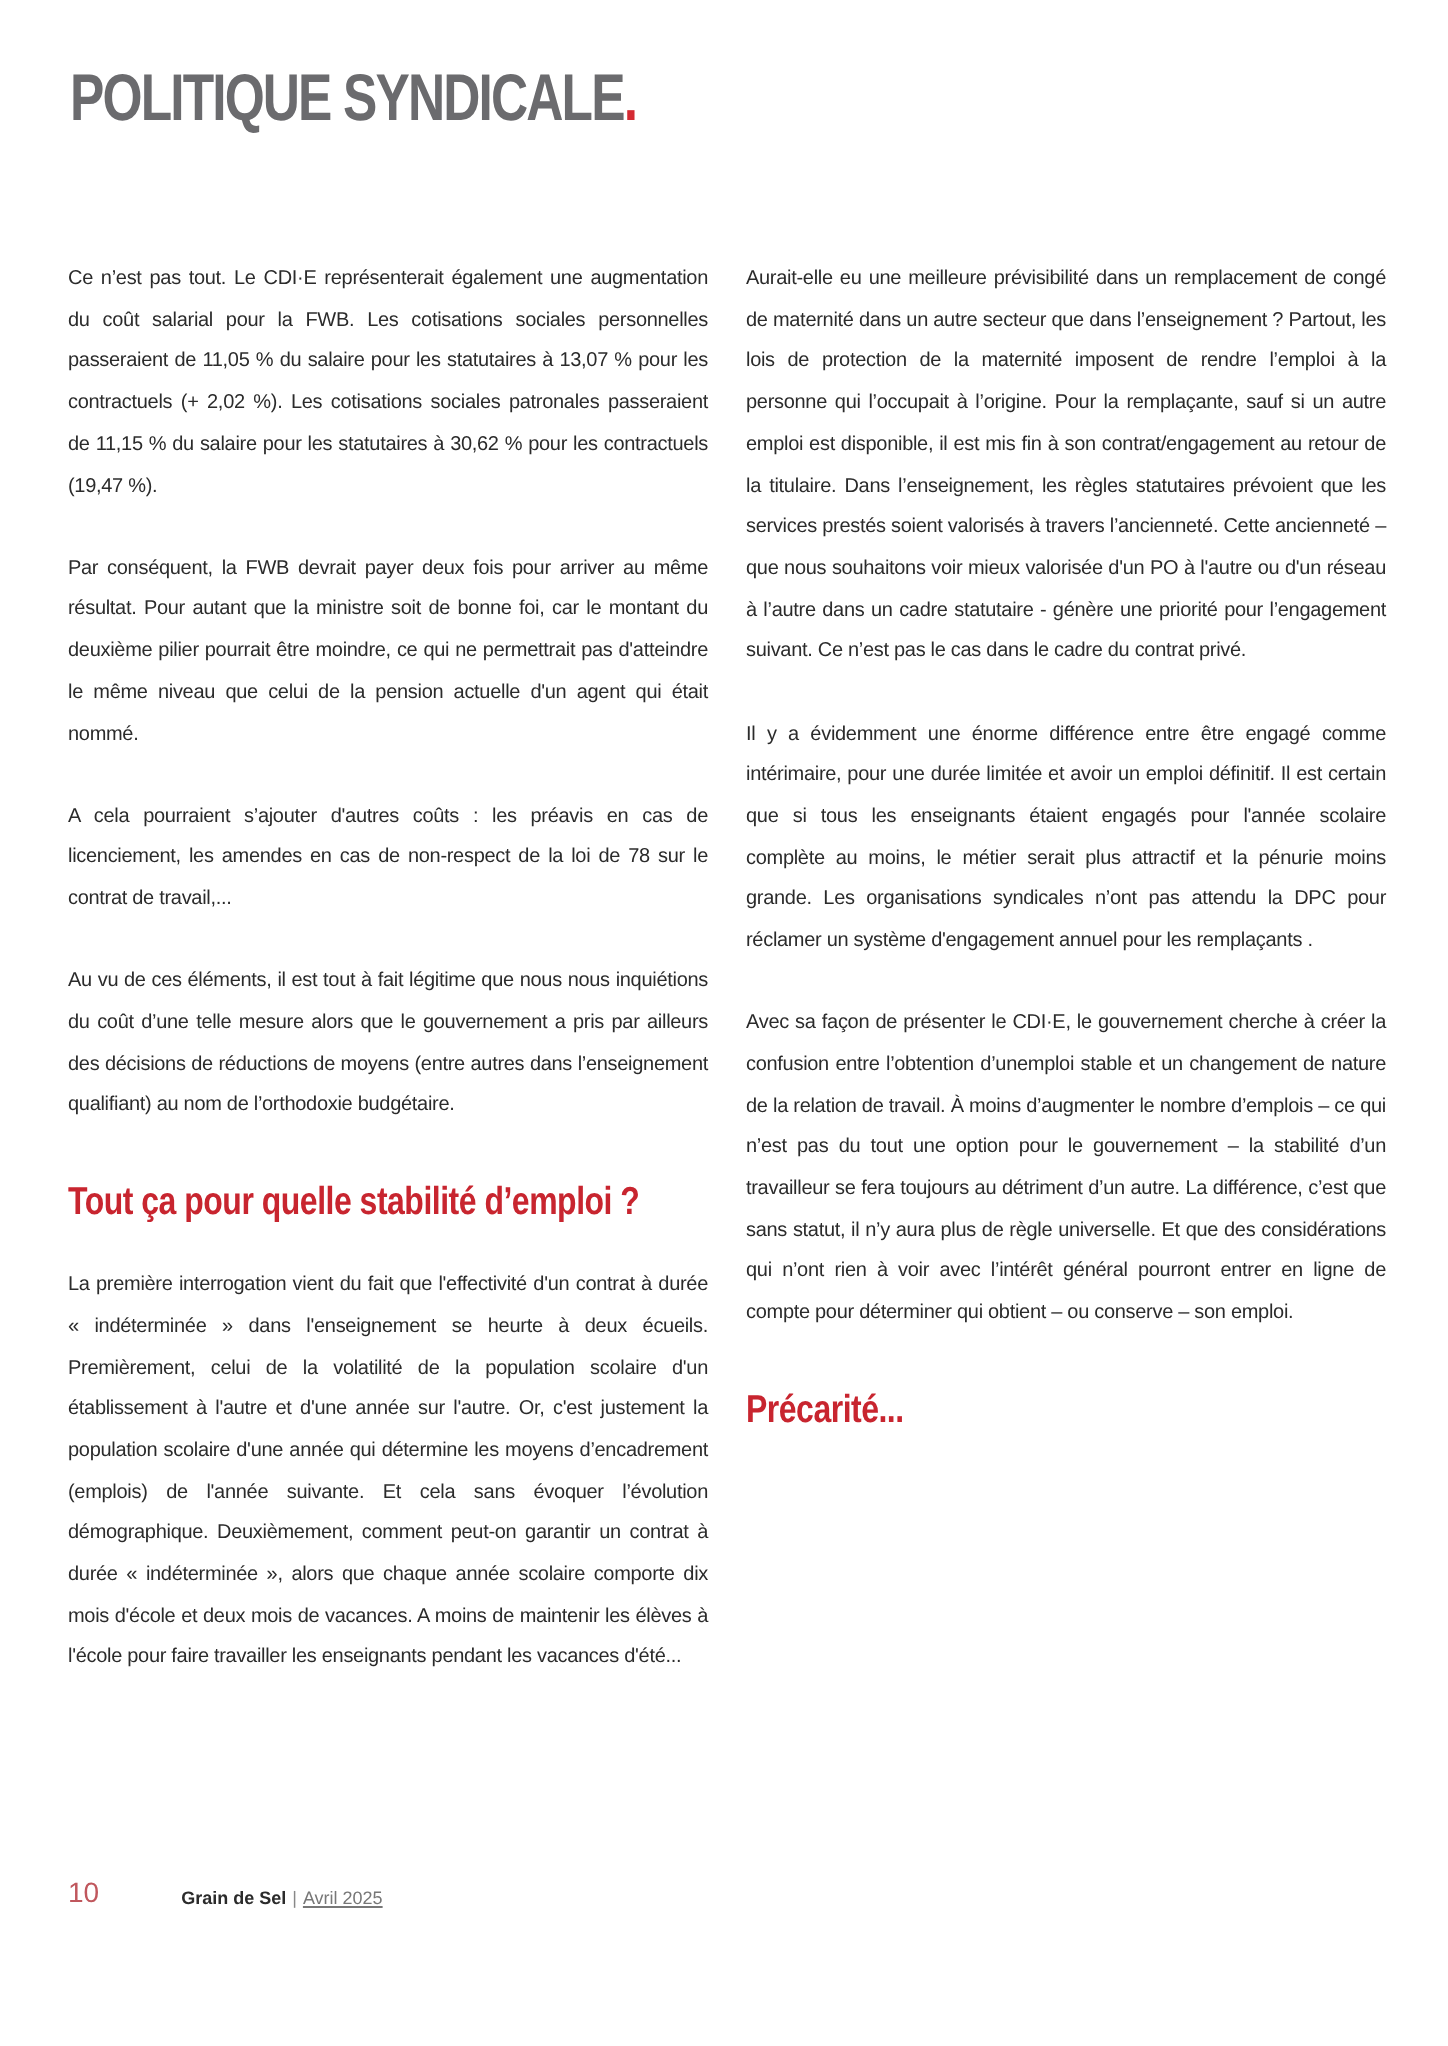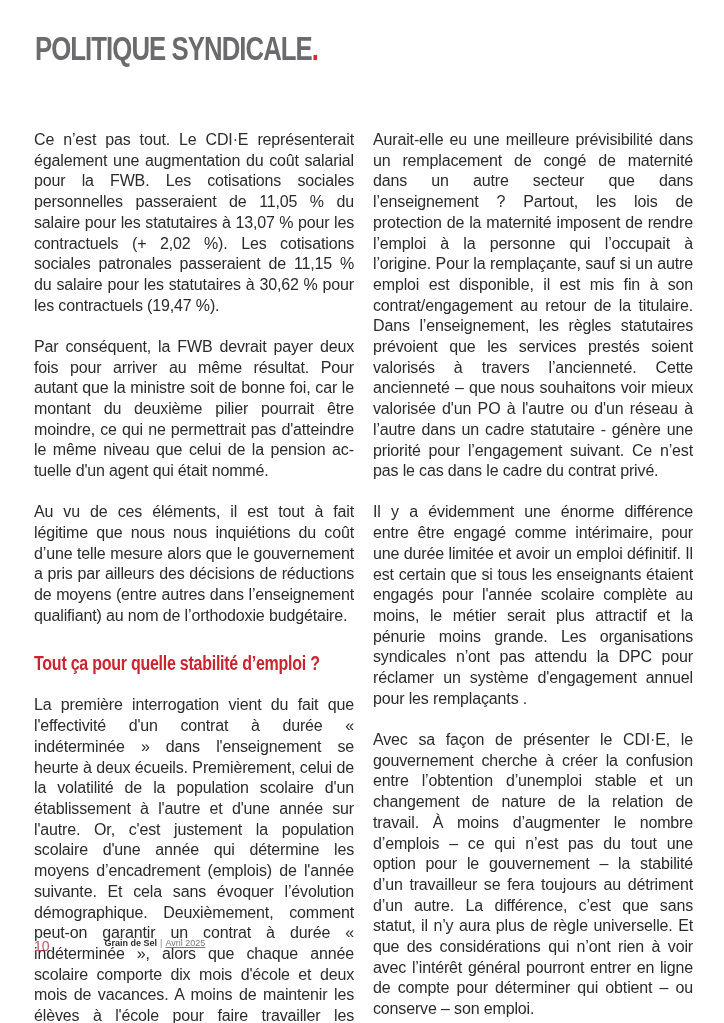--- a/index.html
+++ b/index.html
@@ -2,37 +2,38 @@
 <html><head>
 <meta charset="utf-8">
 <style>
   html, body { margin: 0; padding: 0; background: #ffffff; }
   body { width: 724px; height: 1023px; position: relative; overflow: hidden; font-family: "Liberation Sans", sans-serif; color: #2b2b2b; }
   .title { position: absolute; left: 35px; top: 30px; font-family: "Liberation Sans", sans-serif; font-weight: bold; font-size: 33px; letter-spacing: -1.2px; color: #6b6b6e; transform: scaleX(0.78); transform-origin: left top; white-space: nowrap; }
   .title .dot { color: #d42a32; }
   .col { position: absolute; top: 130px; width: 320px; }
   .col.left { left: 34px; }
   .col.right { left: 373px; }
-  .para { font-size: 16px; line-height: 20.7px; text-align: justify; margin: 0 0 20.5px 0; letter-spacing: -0.15px; hyphens: manual; }
+  .para { font-size: 10px; line-height: 20.7px; text-align: justify; margin: 0 0 20.5px 0; letter-spacing: -0.15px; hyphens: manual; }
   .heading { font-family: "Liberation Sans", sans-serif; font-weight: bold; font-size: 19.5px; color: #c8252f; margin: 26px 0 20px 0; transform: scaleX(0.82); transform-origin: left top; white-space: nowrap; letter-spacing: -0.3px; }
-  .footer { position: absolute; left: 34px; top: 938px; display: flex; align-items: flex-start; gap: 14px; }
+  .footer { position: absolute; left: 34px; top: 938px; display: flex; align-items: flex-end; }
   .footer .pagenum { font-size: 14px; color: #c0575d; font-weight: normal; }
   .footer .pub { font-size: 9px; color: #2b2b2b; font-weight: bold; padding-left: 41px; }
   .footer .sep { font-size: 9px; color: #888; }
   .footer .date { font-size: 9px; color: #777; text-decoration: underline; }
   .footer-meta { display: flex; align-items: baseline; gap: 3px; }
 </style>
 </head>
 <body>
 
 <div class="title"><span>POLITIQUE SYNDICALE</span><span class="dot">.</span></div>
 
 <div class="col left">
   <p class="para">Ce n’est pas tout. Le CDI·E représenterait également une augmentation du coût salarial pour la FWB. Les cotisations sociales personnelles passeraient de 11,05 % du salaire pour les statutaires à 13,07 % pour les contractuels (+ 2,02 %). Les cotisations sociales pa­tronales passeraient de 11,15 % du salaire pour les sta­tutaires à 30,62  % pour les contractuels (19,47 %).</p>
   <p class="para">Par conséquent, la FWB devrait payer deux fois pour arriver au même résultat. Pour autant que la ministre soit de bonne foi, car le montant du deuxième pilier pourrait être moindre, ce qui ne permettrait pas d'at­teindre le même niveau que celui de la pension ac­tuelle d'un agent qui était nommé.</p>
+  <p class="para">A cela pourraient s’ajouter d'autres coûts : les préa­vis en cas de licenciement, les amendes en cas de non-respect de la loi de 78 sur le contrat de travail,...</p>
   <p class="para">Au vu de ces éléments, il est tout à fait légitime que nous nous inquiétions du coût d’une telle mesure alors que le gouvernement a pris par ailleurs des dé­cisions de réductions de moyens (entre autres dans l’enseignement qualifiant) au nom de l’orthodoxie budgétaire.</p>
   <div class="heading">Tout ça pour quelle stabilité d’emploi ?</div>
   <p class="para">La première interrogation vient du fait que l'effectivi­té d'un contrat à durée « indéterminée » dans l'en­seignement se heurte à deux écueils. Premièrement, celui de la volatilité de la population scolaire d'un établissement à l'autre et d'une année sur l'autre. Or, c'est justement la population scolaire d'une année qui détermine les moyens d’encadrement (emplois) de l'année suivante. Et cela sans évoquer l’évolution démographique. Deuxièmement, comment peut-on garantir un contrat à durée « indéterminée », alors que chaque année scolaire comporte dix mois d'école et deux mois de vacances. A moins de maintenir les élèves à l'école pour faire travailler les enseignants pendant les vacances d'été...</p>
 
 </div>
 
 <div class="col right">
   <p class="para">Aurait-elle eu une meilleure prévisibilité dans un rem­placement de congé de maternité dans un autre sec­teur que dans l’enseignement ? Partout, les lois de protection de la maternité imposent de rendre l’em­ploi à la personne qui l’occupait à l’origine. Pour la remplaçante, sauf si un autre emploi est disponible, il est mis fin à son contrat/engagement au retour de la titulaire. Dans l’enseignement, les règles statutaires prévoient que les services prestés soient valorisés à travers l’ancienneté. Cette ancienneté – que nous souhaitons voir mieux valorisée d'un PO à l'autre ou d'un réseau à l’autre dans un cadre statutaire - génère une priorité pour l’engagement suivant. Ce n’est pas le cas dans le cadre du contrat privé.</p>
   <p class="para">Il y a évidemment une énorme différence entre être engagé comme intérimaire, pour une durée limitée et avoir un emploi définitif. Il est certain que si tous les enseignants étaient engagés pour l'année scolaire complète au moins, le métier serait plus attractif et la pénurie moins grande. Les organisations syndicales n’ont pas attendu la DPC pour réclamer un système d'engagement annuel pour les remplaçants .</p>
   <p class="para">Avec sa façon de présenter le CDI·E, le gouverne­ment cherche à créer la confusion entre l’obtention d’unemploi stable et un changement de nature de la relation de travail. À moins d’augmenter le nombre d’emplois – ce qui n’est pas du tout une option pour le gouvernement – la stabilité d’un travailleur se fera toujours au détriment d’un autre. La différence, c’est que sans statut, il n’y aura plus de règle universelle. Et que des considérations qui n’ont rien à voir avec l’intérêt général pourront entrer en ligne de compte pour déterminer qui obtient – ou conserve – son em­ploi.</p>

